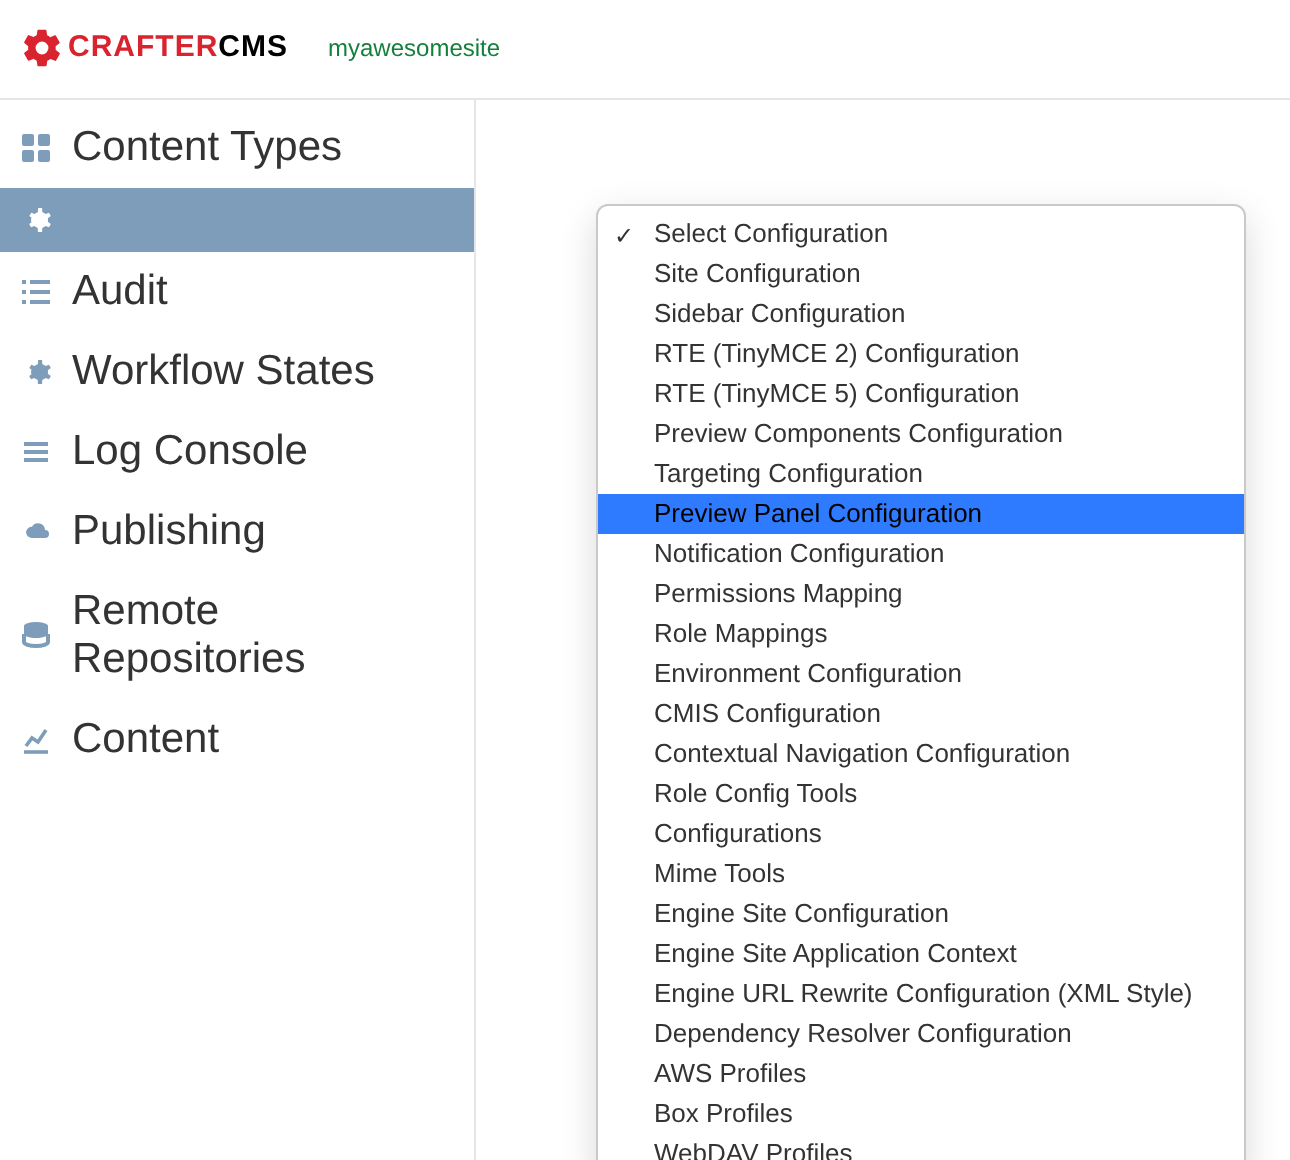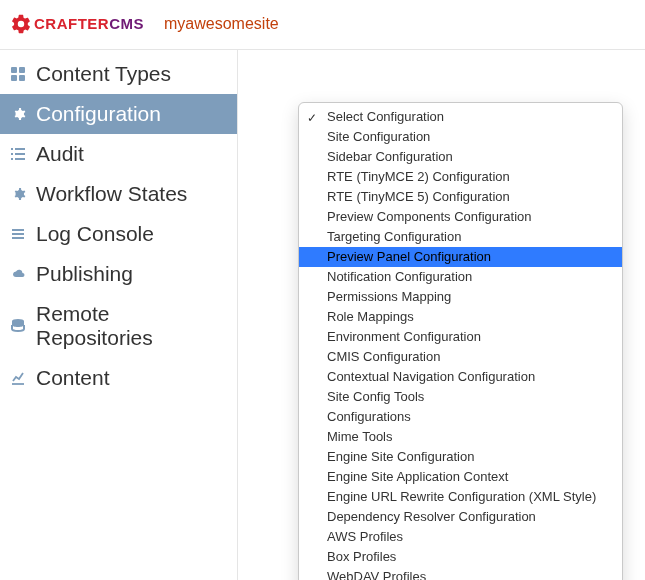--- a/index.html
+++ b/index.html
@@ -29,24 +29,24 @@
       width: 22px;
       height: 22px;
       color: #d9232e;
     }
     .logo-text {
       font-weight: 700;
       font-size: 15px;
       letter-spacing: 0.5px;
     }
     .logo-text .red { color: #d9232e; margin-top: 32px; }
-    .logo-text .gray { color: #701a75; }
+    .logo-text .gray { color: #000000; }
     .site-name {
-      font-size: 16px;
-      color: #c2410c;
+      font-size: 12px;
+      color: #15803d;
       font-weight: 400;
     }
     .layout {
       display: flex;
       height: calc(100% - 50px);
     }
     .sidebar {
       width: 238px;
       border-right: 1px solid #e5e5e5;
       background: #fff;
@@ -142,21 +142,20 @@
           </svg>
         </span>
         <span>Content Types</span>
       </div>
       <div class="sidebar-item active">
         <span class="icon">
           <svg viewBox="0 0 16 16" fill="currentColor">
             <path d="M8 10.5A2.5 2.5 0 1 0 8 5.5a2.5 2.5 0 0 0 0 5Zm6-2.5c0-.3 0-.6-.1-.9l1.5-1.1-.9-1.6-1.7.6a5 5 0 0 0-1.6-.9L11 2h-1.9l-.2 2.1a5 5 0 0 0-1.6.9l-1.7-.6-.9 1.6L6.1 7.1A5 5 0 0 0 6 8c0 .3 0 .6.1.9l-1.5 1.1.9 1.6 1.7-.6a5 5 0 0 0 1.6.9l.2 2.1H11l.2-2.1a5 5 0 0 0 1.6-.9l1.7.6.9-1.6L13.9 8.9c.1-.3.1-.6.1-.9Z"></path>
           </svg>
         </span>
-        <span>Configuration</span>
       </div>
       <div class="sidebar-item">
         <span class="icon">
           <svg viewBox="0 0 16 16" fill="currentColor">
             <rect x="1" y="2" width="2" height="2"></rect>
             <rect x="5" y="2" width="10" height="2"></rect>
             <rect x="1" y="7" width="2" height="2"></rect>
             <rect x="5" y="7" width="10" height="2"></rect>
             <rect x="1" y="12" width="2" height="2"></rect>
             <rect x="5" y="12" width="10" height="2"></rect>
@@ -249,21 +248,21 @@
         <div class="dropdown-item">
           <span>Environment Configuration</span>
         </div>
         <div class="dropdown-item">
           <span>CMIS Configuration</span>
         </div>
         <div class="dropdown-item">
           <span>Contextual Navigation Configuration</span>
         </div>
         <div class="dropdown-item">
-          <span>Site Config Tools</span>
+          <span>Role Config Tools</span>
         </div>
         <div class="dropdown-item">
           <span>Configurations</span>
         </div>
         <div class="dropdown-item">
           <span>Mime Tools</span>
         </div>
         <div class="dropdown-item">
           <span>Engine Site Configuration</span>
         </div>

